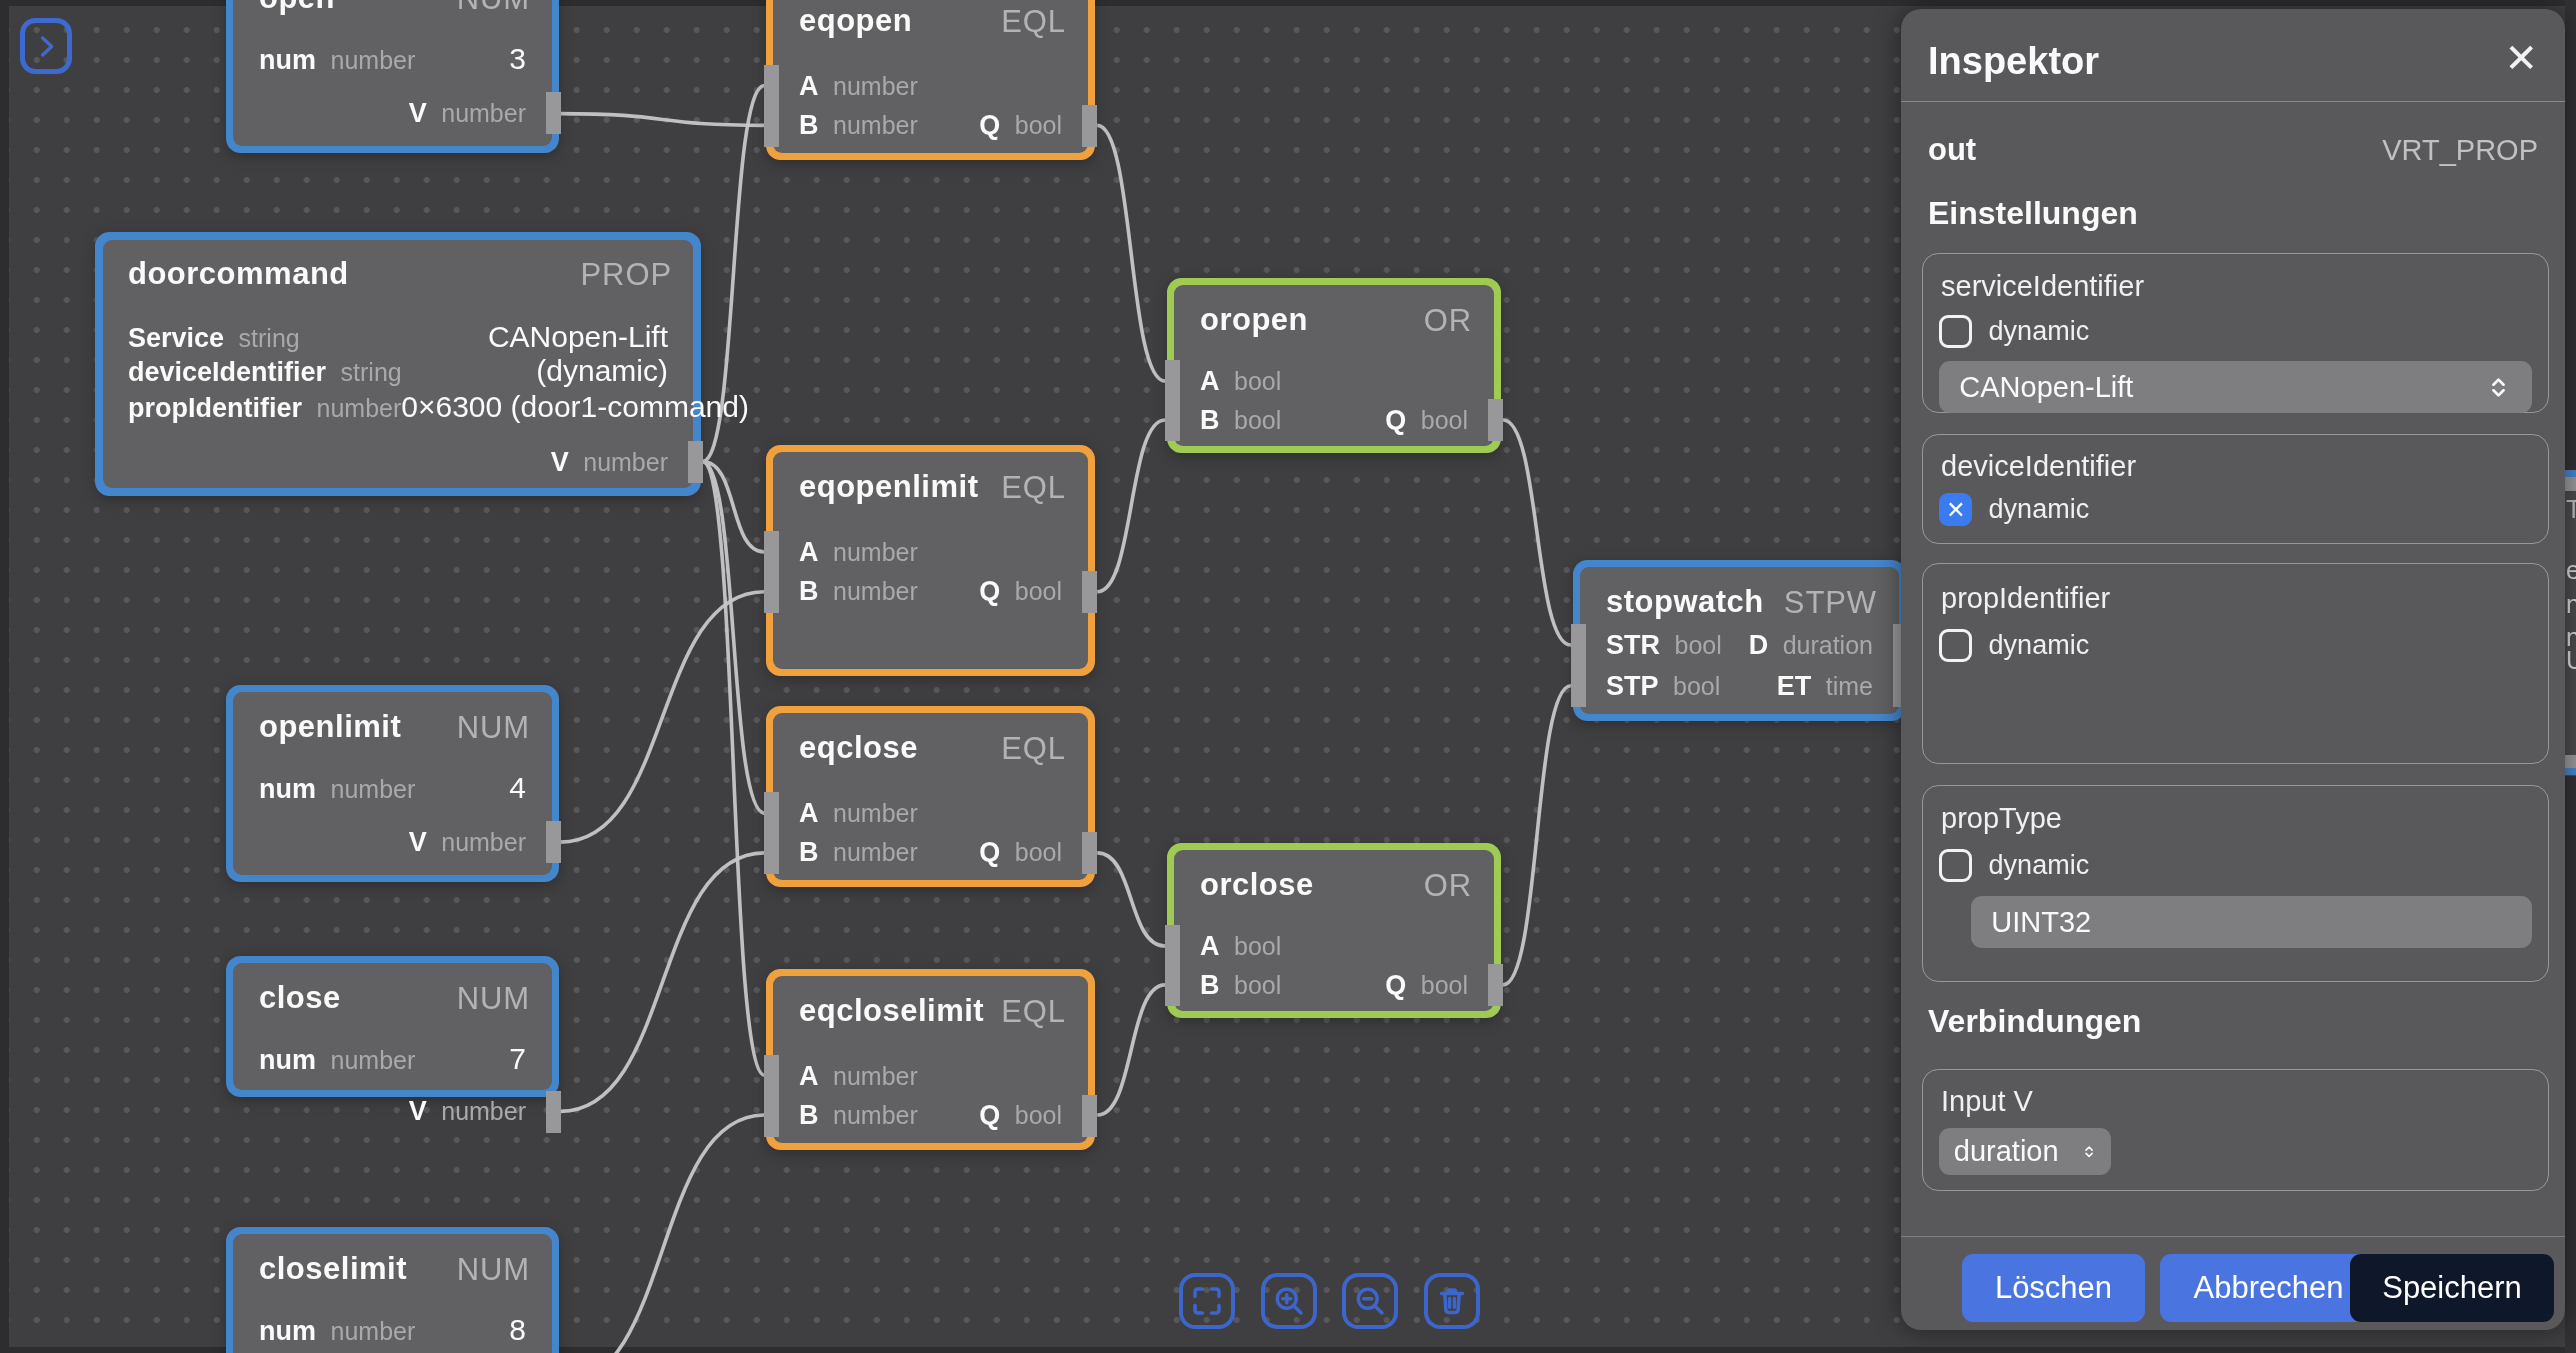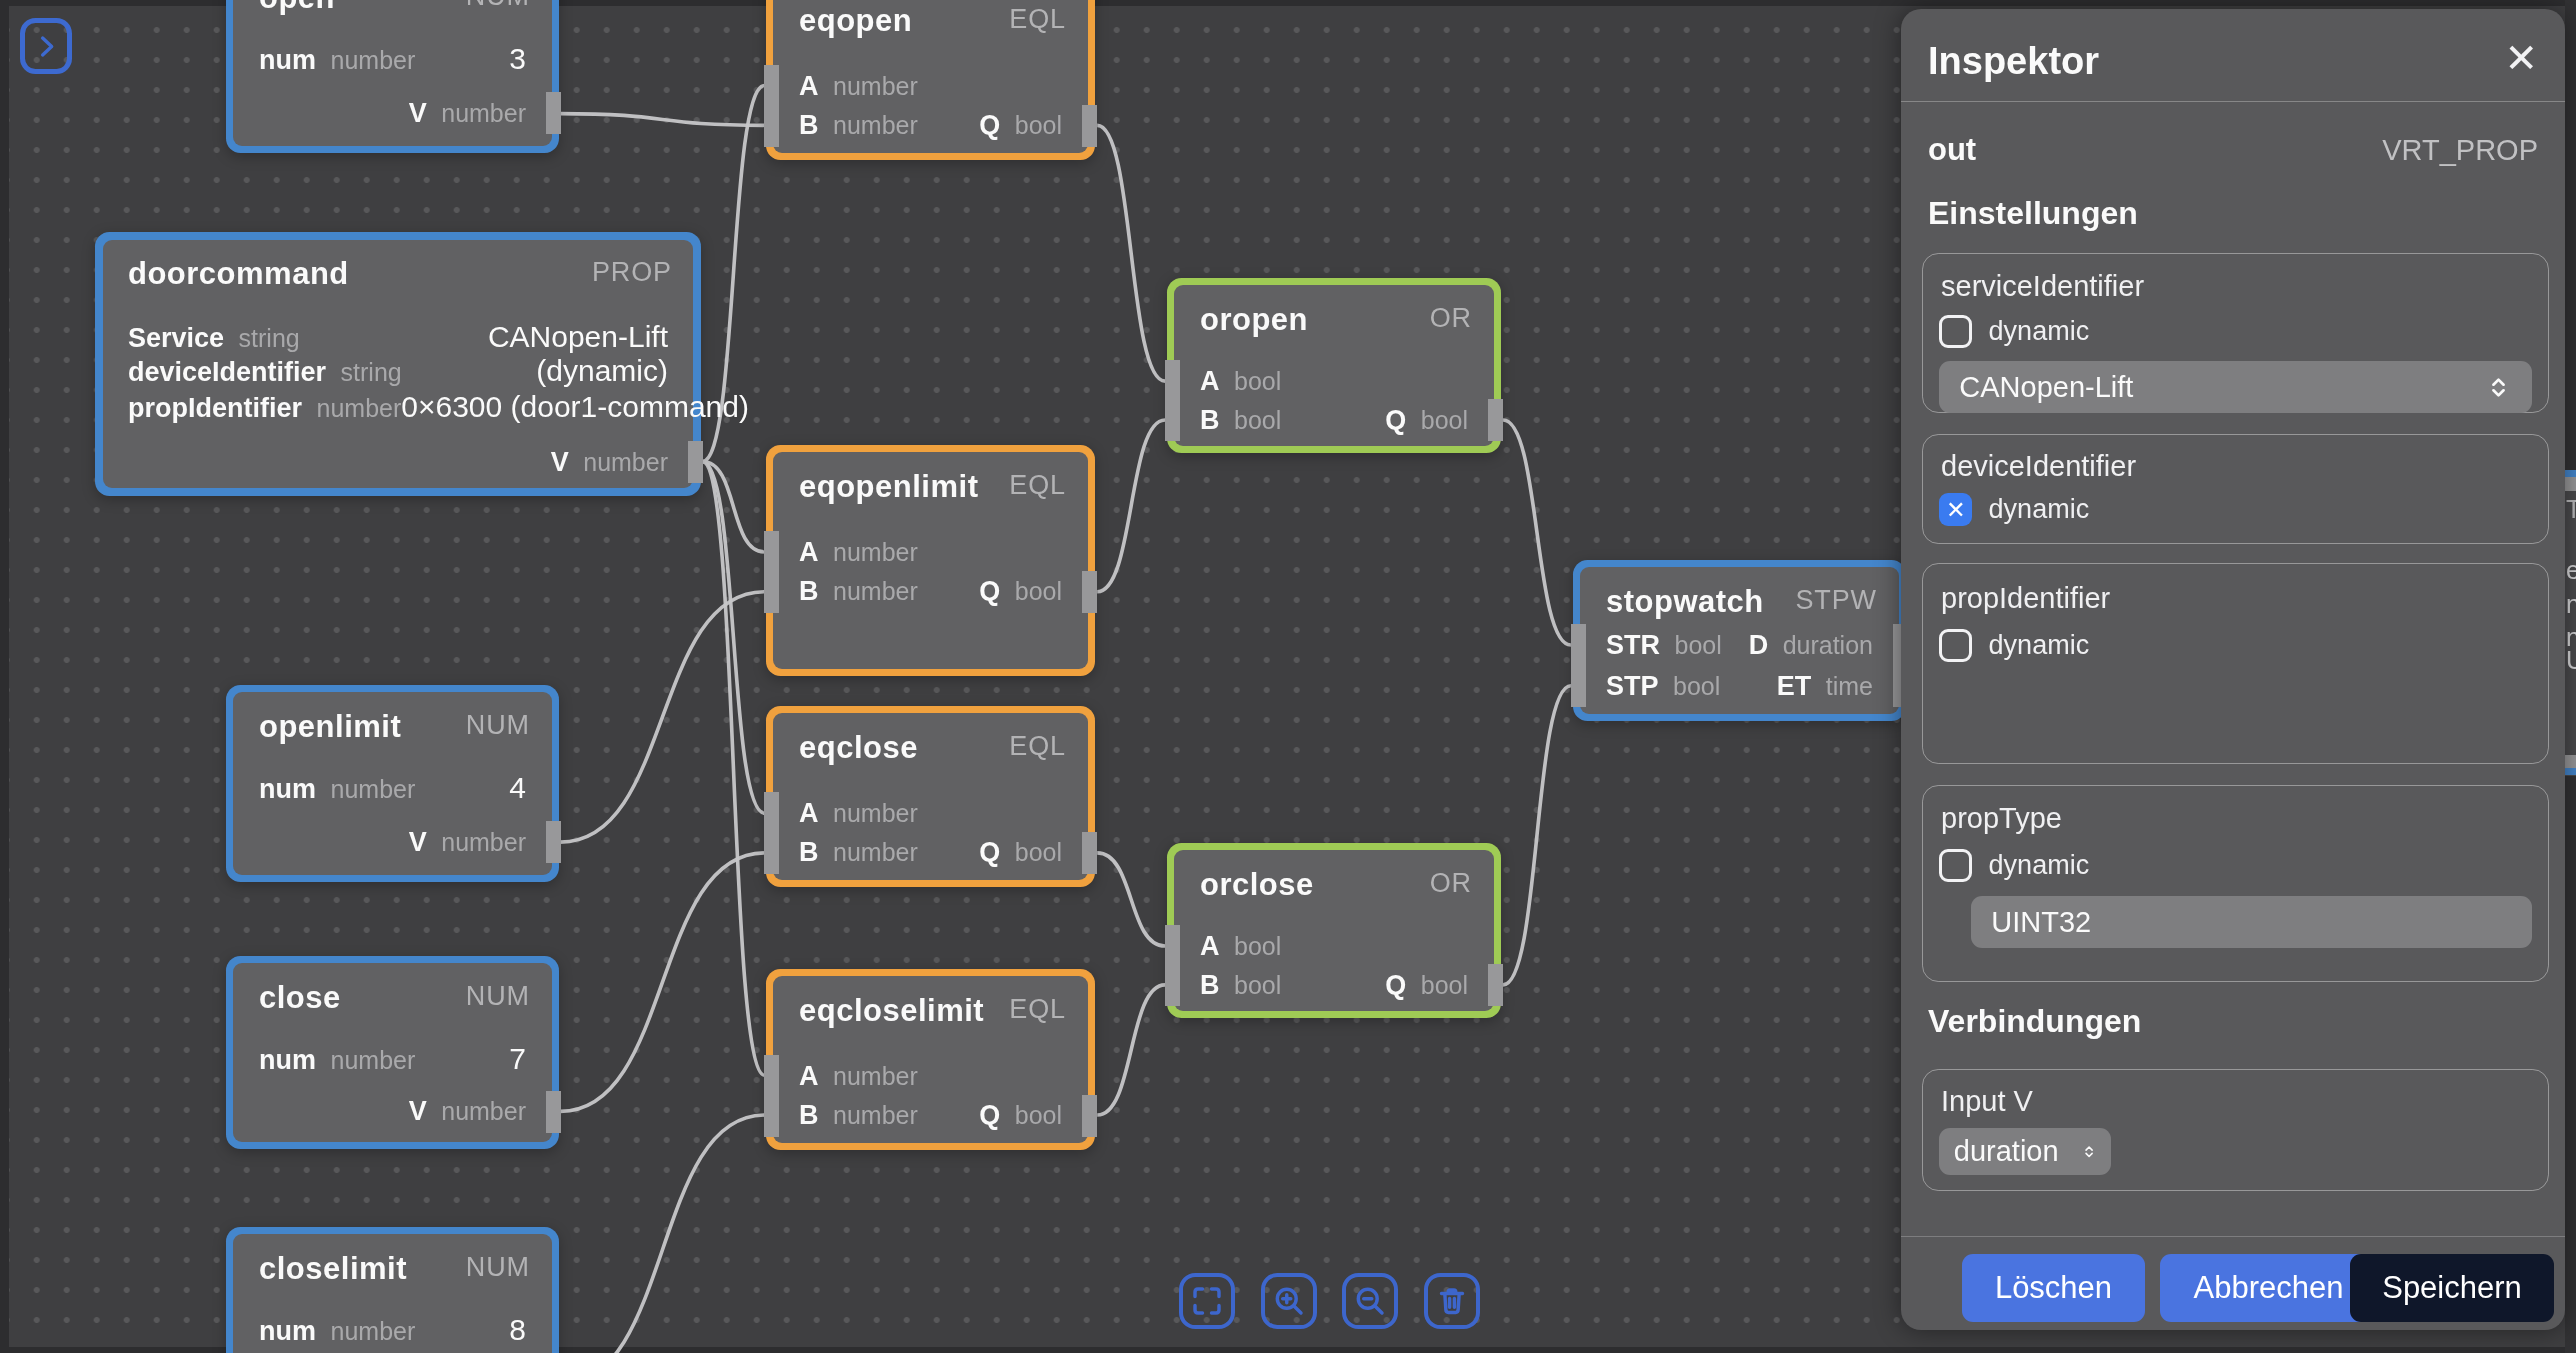--- a/index.html
+++ b/index.html
@@ -8,21 +8,21 @@
     background-image:radial-gradient(circle,rgba(255,255,255,0.13) 2.7px,transparent 3.2px);
     background-size:30px 30px;background-position:12.7px 9px;}
   svg.wires{position:absolute;left:0;top:0;width:2576px;height:1354px;pointer-events:none;}
   svg.wires path{stroke:#c7c7c9;stroke-width:4;fill:none;opacity:.95;}
 
   
   .node{position:absolute;border-radius:14.5px;box-shadow:0 3.6px 12.7px rgba(0,0,0,.25);}
   .node-inner{position:absolute;inset:7.2px;background:#616163;border-radius:9px;}
   .node.selected .node-inner{inset:8.1px;}
   .node-title{position:absolute;left:33px;top:23.5px;font-size:31px;font-weight:bold;color:#fafafa;letter-spacing:0.5px;}
-  .node-tag{position:absolute;right:29px;top:25px;font-size:27px;color:#b3b3b5;letter-spacing:0.9px;}
+  .node-tag{position:absolute;right:29px;top:25px;font-size:31px;color:#b3b3b5;letter-spacing:0.9px;}
   .node-row{position:absolute;left:33px;right:33px;transform:translateY(-50%);display:flex;
     justify-content:space-between;align-items:baseline;}
   .row-grp{display:flex;gap:14.5px;align-items:baseline;white-space:nowrap;}
   .io-label{font-size:27px;font-weight:bold;color:#fafafa;}
   .io-type{font-size:25px;color:#a9a9ab;}
   .io-value{font-size:30px;color:#fafafa;white-space:nowrap;}
   .port{position:absolute;width:14.5px;height:42px;background:#98989a;}
   .port.left{left:-1.8px;} .port.right{right:-1.8px;}
 
   
@@ -166,21 +166,21 @@
         </div>
         <div class="node-row" style="top: 157px;">
           <div class="row-grp"></div>
           <div class="row-grp">
             <span class="io-label">V</span>
             <span class="io-type">number</span>
           </div>
         </div>
         <div class="port right" style="top: 136px;"></div>
       </div>
-      <div class="node" style="left: 217px; top: 950px; width: 333px; height: 193px; background: rgb(68, 134, 204);">
+      <div class="node" style="left: 217px; top: 950px; width: 333px; height: 141px; background: rgb(68, 134, 204);">
         <div class="node-inner"></div>
         <div class="node-title">close</div>
         <div class="node-tag">NUM</div>
         <div class="node-row" style="top: 103px;">
           <div class="row-grp">
             <span class="io-label">num</span>
             <span class="io-type">number</span>
           </div>
           <div class="row-grp">
             <span class="io-value">7</span>

